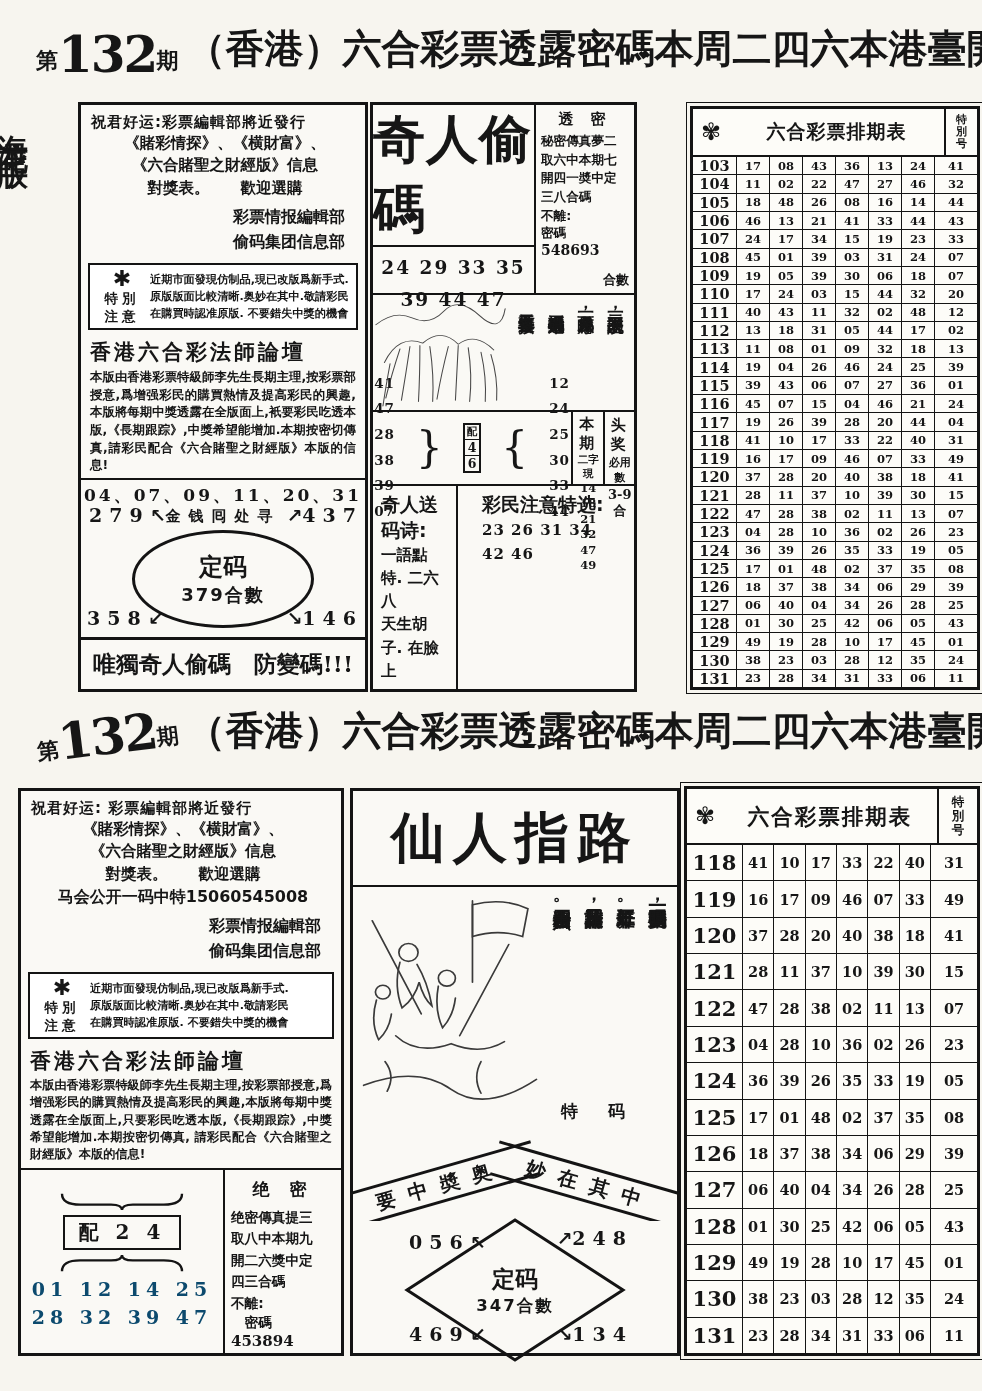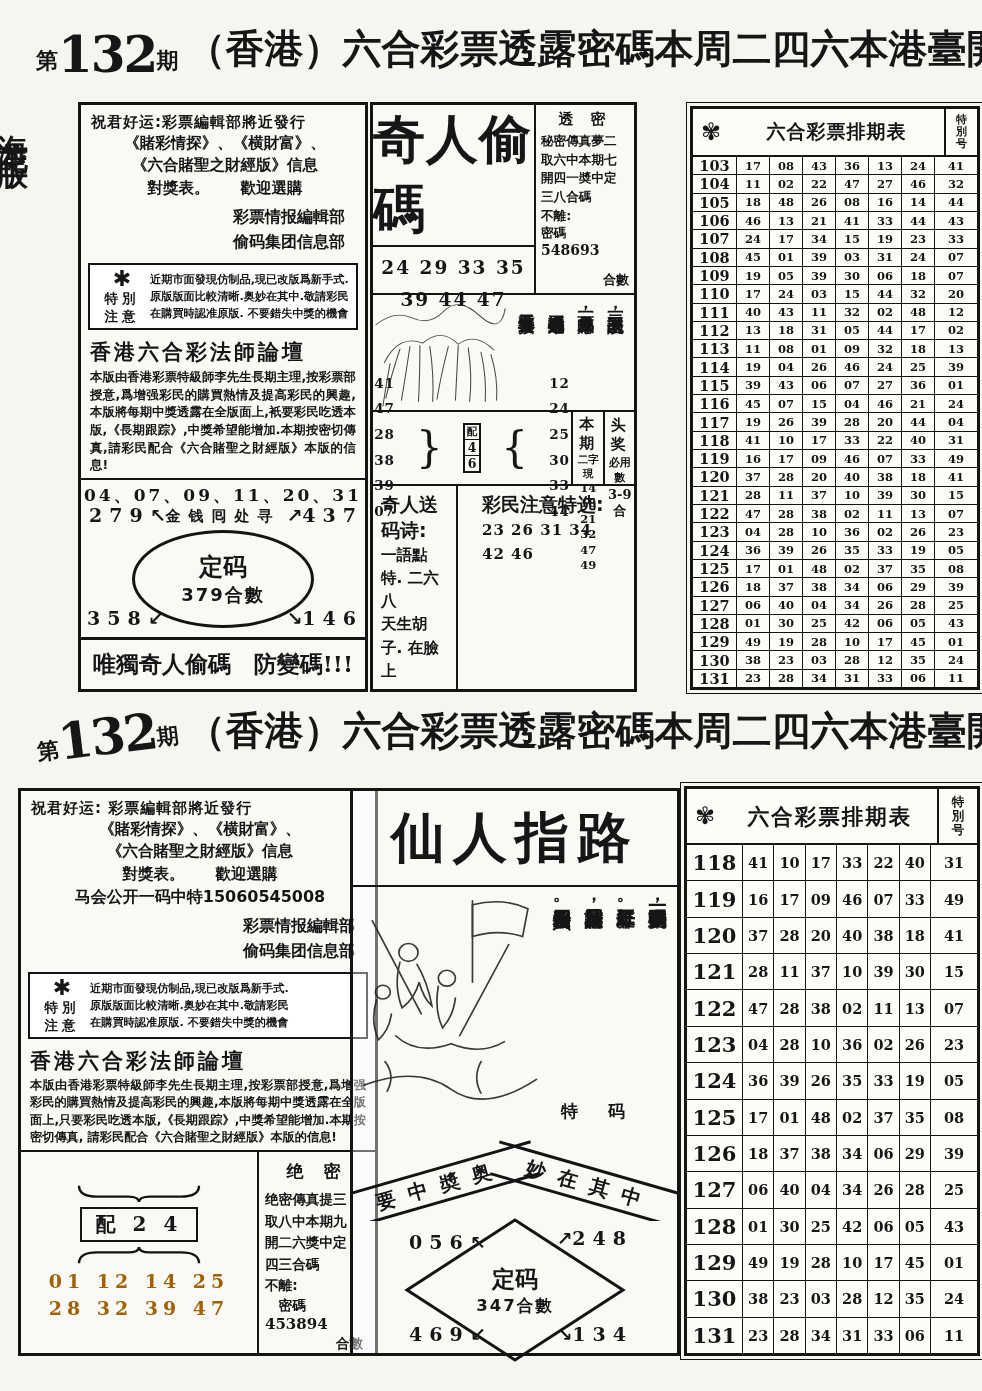--- a/index.html
+++ b/index.html
@@ -111,26 +111,26 @@
   .tper, .tnum { display:flex; align-items:center; justify-content:center; font-family:"DejaVu Serif",serif; }
   .tper { border-right:1.5px solid #141414; font-weight:600; }
   .tnum { border-right:1px solid #141414; font-weight:700; }
   .trow .tnum:last-child { border-right:none; }
   #tbody-top .tper { font-size:14.5px; }
   #tbody-top .tnum { font-size:11.5px; }
   #tbody-bottom .tper { font-size:21px; }
   #tbody-bottom .tnum { font-size:14.5px; }
 
   
-  #lb { left:18px; top:788px; width:360px; height:568px; display:flex; flex-direction:column; overflow:hidden; }
+  #lb { left:18px; top:788px; width:326px; height:568px; display:flex; flex-direction:column; overflow:hidden; }
   #lb .f-body { font-size:12.2px; }
   .lb-bottom { border-top:2.5px solid #141414; flex:1; display:flex; min-height:0; }
   .pair { flex:1; display:flex; flex-direction:column; align-items:center; justify-content:center; gap:2px; font-family:"DejaVu Serif",serif; }
   .p-n { font-size:19px; font-weight:600; letter-spacing:5px; line-height:1.45; text-align:center; white-space:pre-line; }
-  .p-n2 { color:#a16207; }
+  .p-n2 { color:#0c4a6e; }
   .hbrace { display:block; }
   .pei24 { border:2.5px solid #141414; padding:2px 14px; font-size:20px; font-weight:800; letter-spacing:5px; margin:2px 0; white-space:nowrap; }
   .juemi { width:118px; border-left:2.5px solid #141414; padding:8px 6px 6px; display:flex; flex-direction:column; }
   .jm-title { text-align:center; font-size:17px; font-weight:900; letter-spacing:7px; margin-bottom:6px; }
   .jm-line { font-size:13.6px; font-weight:800; line-height:1.58; }
   .jm-code { font-size:13.6px; font-weight:800; }
   .jm-code b { font-size:15px; font-family:"DejaVu Serif",serif; }
   .jm-sum { text-align:right; font-weight:800; font-size:13.5px; margin-top:2px; padding-right:6px; }
 
   

